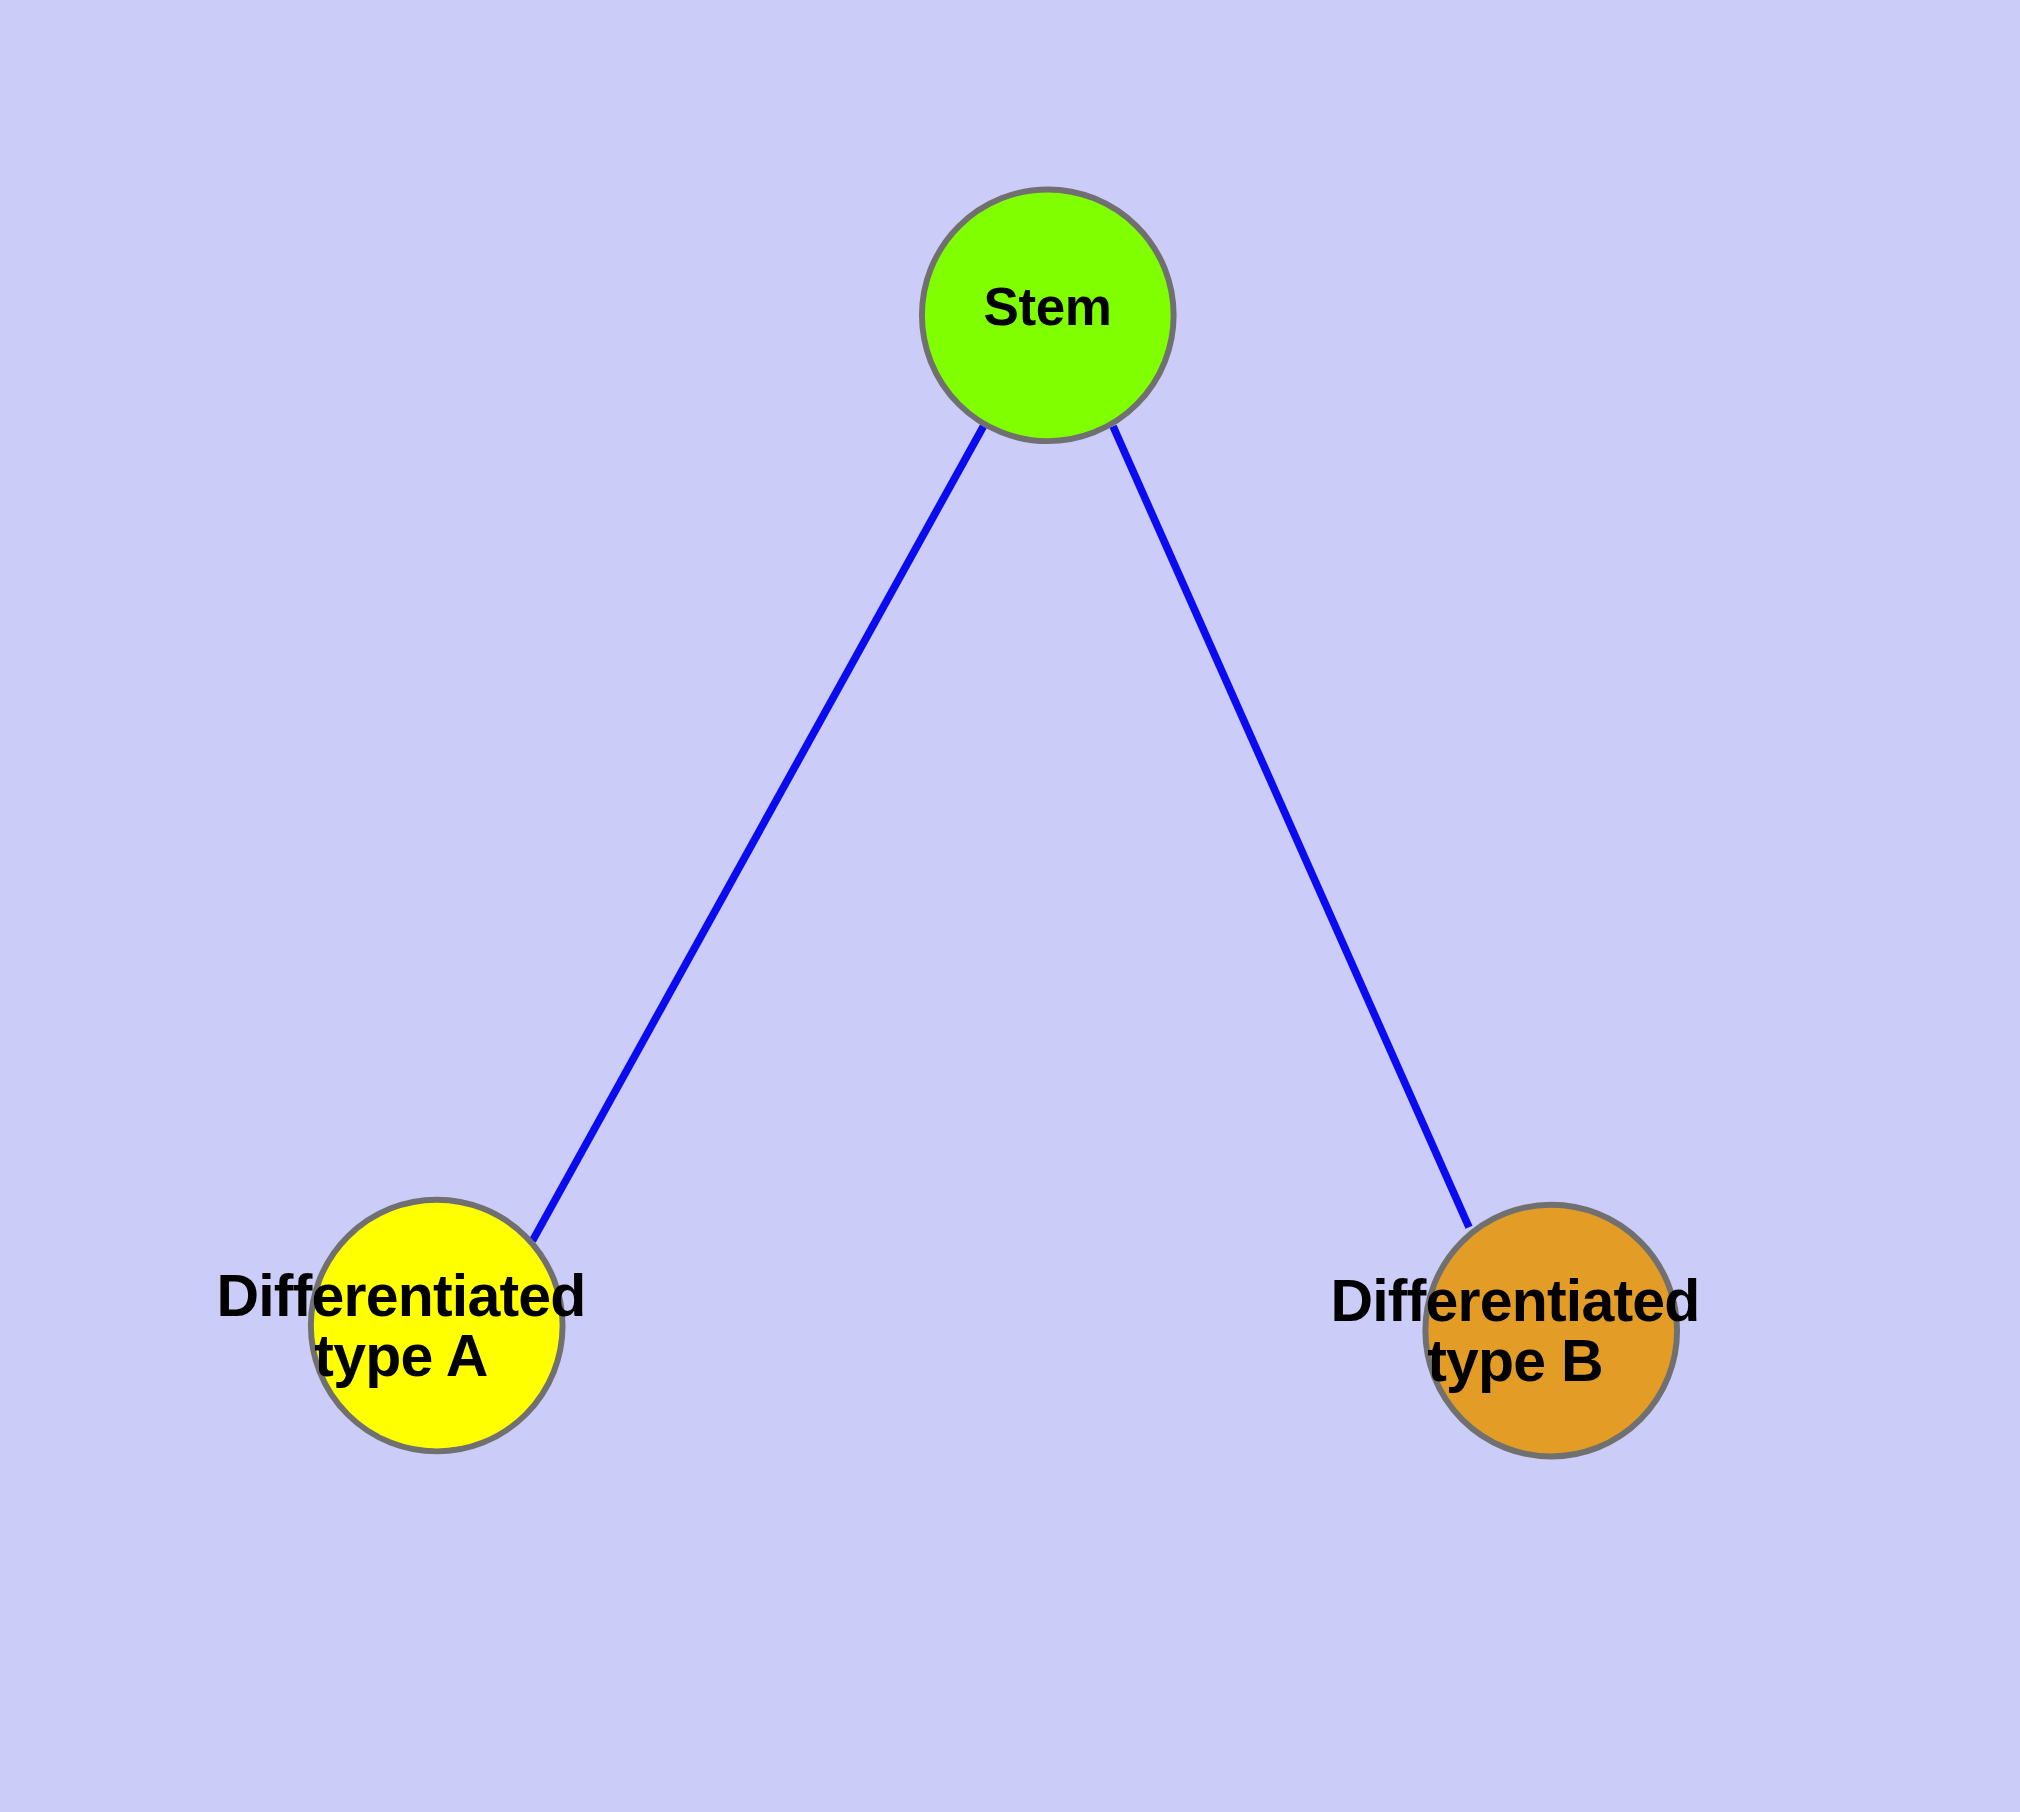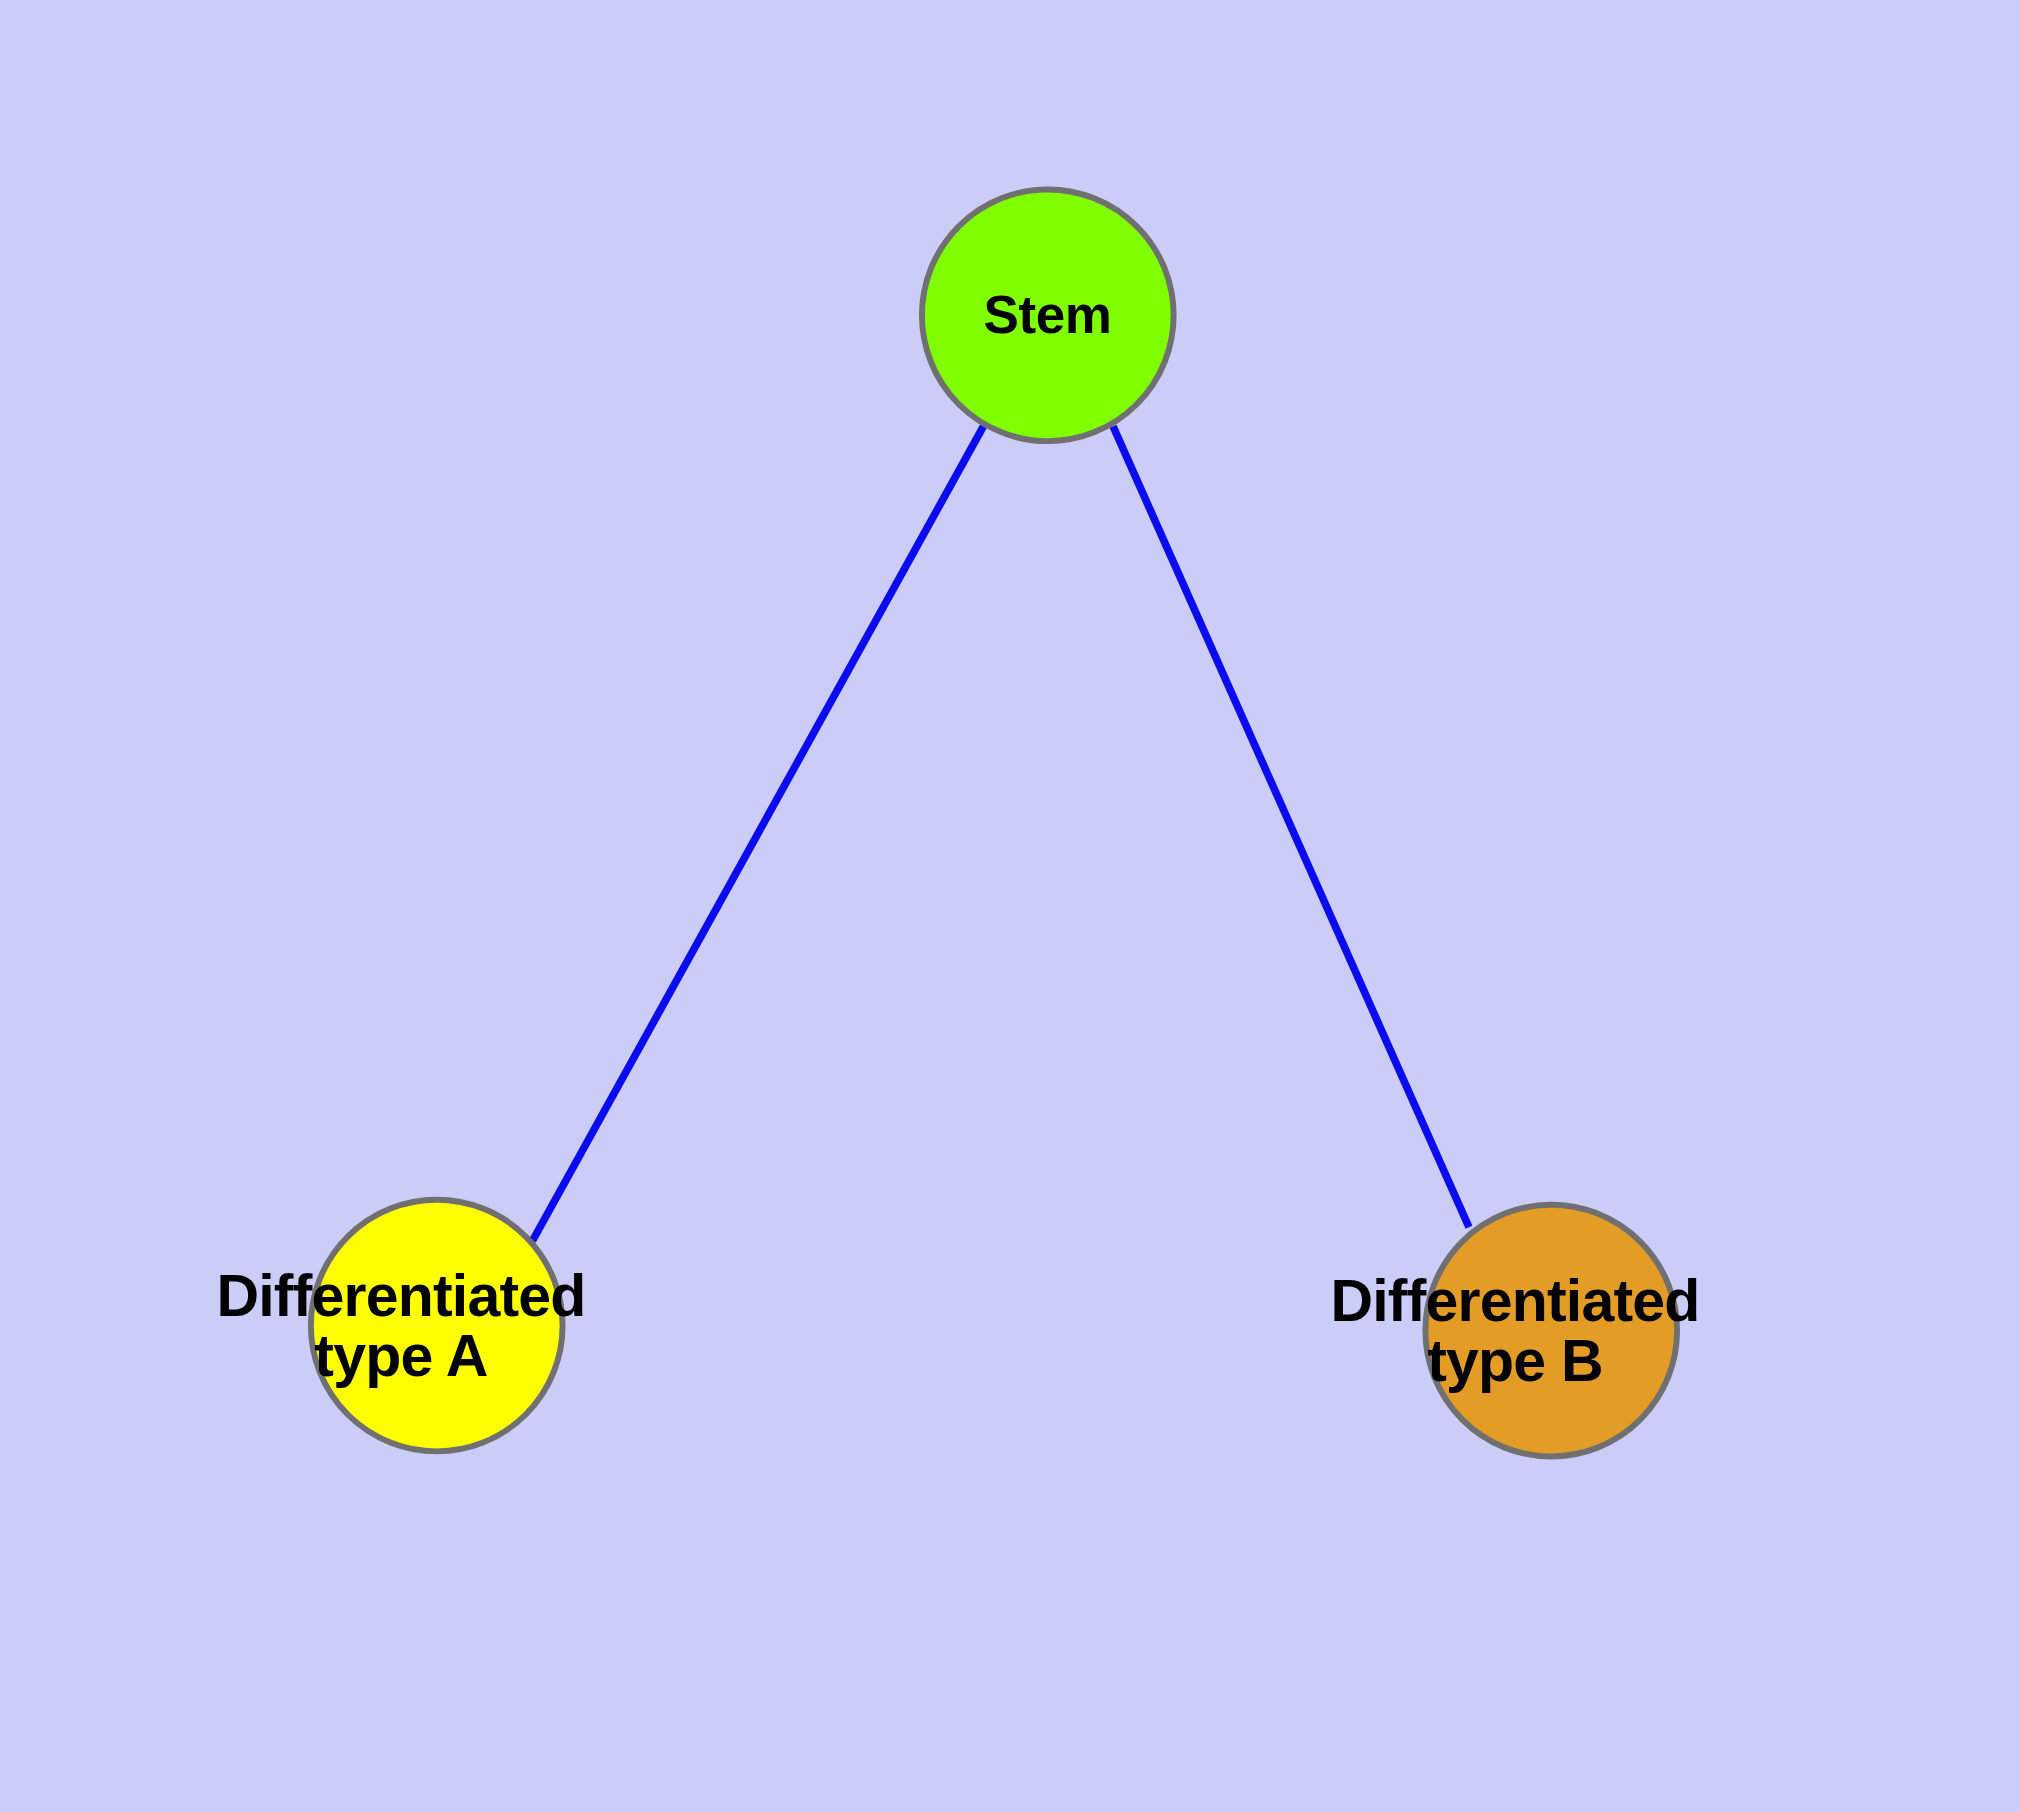--- a/index.html
+++ b/index.html
@@ -64,20 +64,20 @@
       <line id="edge-1" x1="1313" y1="503" x2="1733" y2="1448" stroke="#0b0bef" stroke-width="9" stroke-linecap="butt"></line>
     </g>
 
     <g>
       <circle id="node-0" cx="1236" cy="372" r="148.5" fill="#80ff00" stroke="#707070" stroke-width="7"></circle>
       <circle id="node-1" cx="515" cy="1564" r="148.5" fill="#ffff00" stroke="#707070" stroke-width="7"></circle>
       <circle id="node-2" cx="1830" cy="1570" r="148.5" fill="#e39c26" stroke="#707070" stroke-width="7"></circle>
     </g>
   </svg>
 
-  <div id="label-0" class="node-label" style="color: rgb(0, 0, 0); width: 509px; left: 793px; top: 315px; transform: translateY(-50%);">Stem</div>
+  <div id="label-0" class="node-label" style="color: rgb(0, 0, 0); width: 509px; left: 793px; top: 307px; transform: translateY(-50%);">Stem</div>
   <div id="label-1" class="outer-label" style="color: rgb(0, 0, 0); width: 932px; left: -65px; top: 1326px; transform: translateY(-50%);">Differentiated
 type A</div>
   <div id="label-2" class="outer-label" style="color: rgb(0, 0, 0); width: 932px; left: 1049px; top: 1331px; transform: translateY(-50%);">Differentiated
 type B</div>
 
 </div>
 
 
 </body></html>

